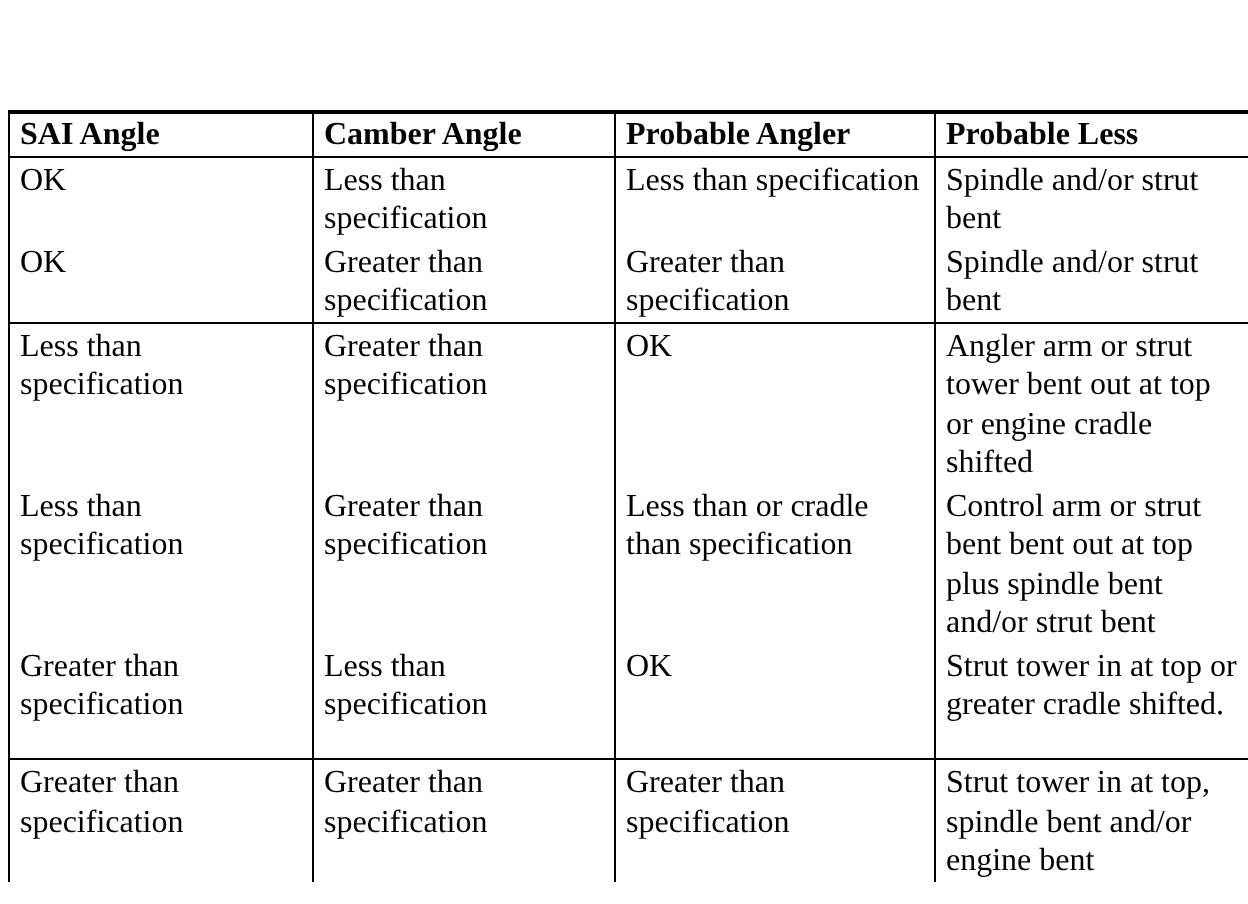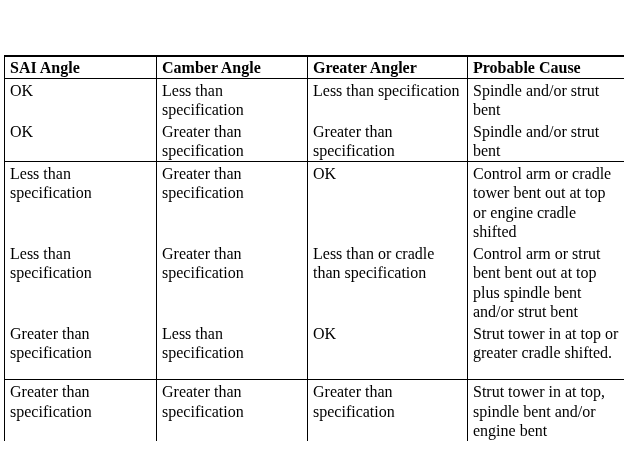--- a/index.html
+++ b/index.html
@@ -63,42 +63,42 @@
     <colgroup>
       <col class="c1">
         <col class="c2">
         <col class="c3">
         <col class="c4">
     </colgroup>
     <thead>
       <tr>
         <th>SAI Angle</th>
         <th>Camber Angle</th>
-        <th>Greater Angler</th>
-        <th>Probable Cause</th>
+        <th>Probable Angler</th>
+        <th>Probable Less</th>
       </tr>
     </thead>
     <tbody>
       <tr class="h39">
         <td>OK</td>
         <td>Less than specification</td>
         <td>Less than specification</td>
         <td>Spindle and/or strut bent</td>
       </tr>
       <tr class="h39 section-end">
         <td>OK</td>
         <td>Greater than specification</td>
         <td>Greater than specification</td>
         <td>Spindle and/or strut bent</td>
       </tr>
       <tr class="h78">
         <td>Less than specification</td>
         <td>Greater than specification</td>
         <td>OK</td>
-        <td>Control arm or cradle tower bent out at top or engine cradle shifted</td>
+        <td>Angler arm or strut tower bent out at top or engine cradle shifted</td>
       </tr>
       <tr class="h79">
         <td>Less than specification</td>
         <td>Greater than specification</td>
         <td>Less than or cradle than specification</td>
         <td>Control arm or strut bent bent out at top plus spindle bent and/or strut bent</td>
       </tr>
       <tr class="h58 section-end">
         <td>Greater than specification</td>
         <td>Less than specification</td>

